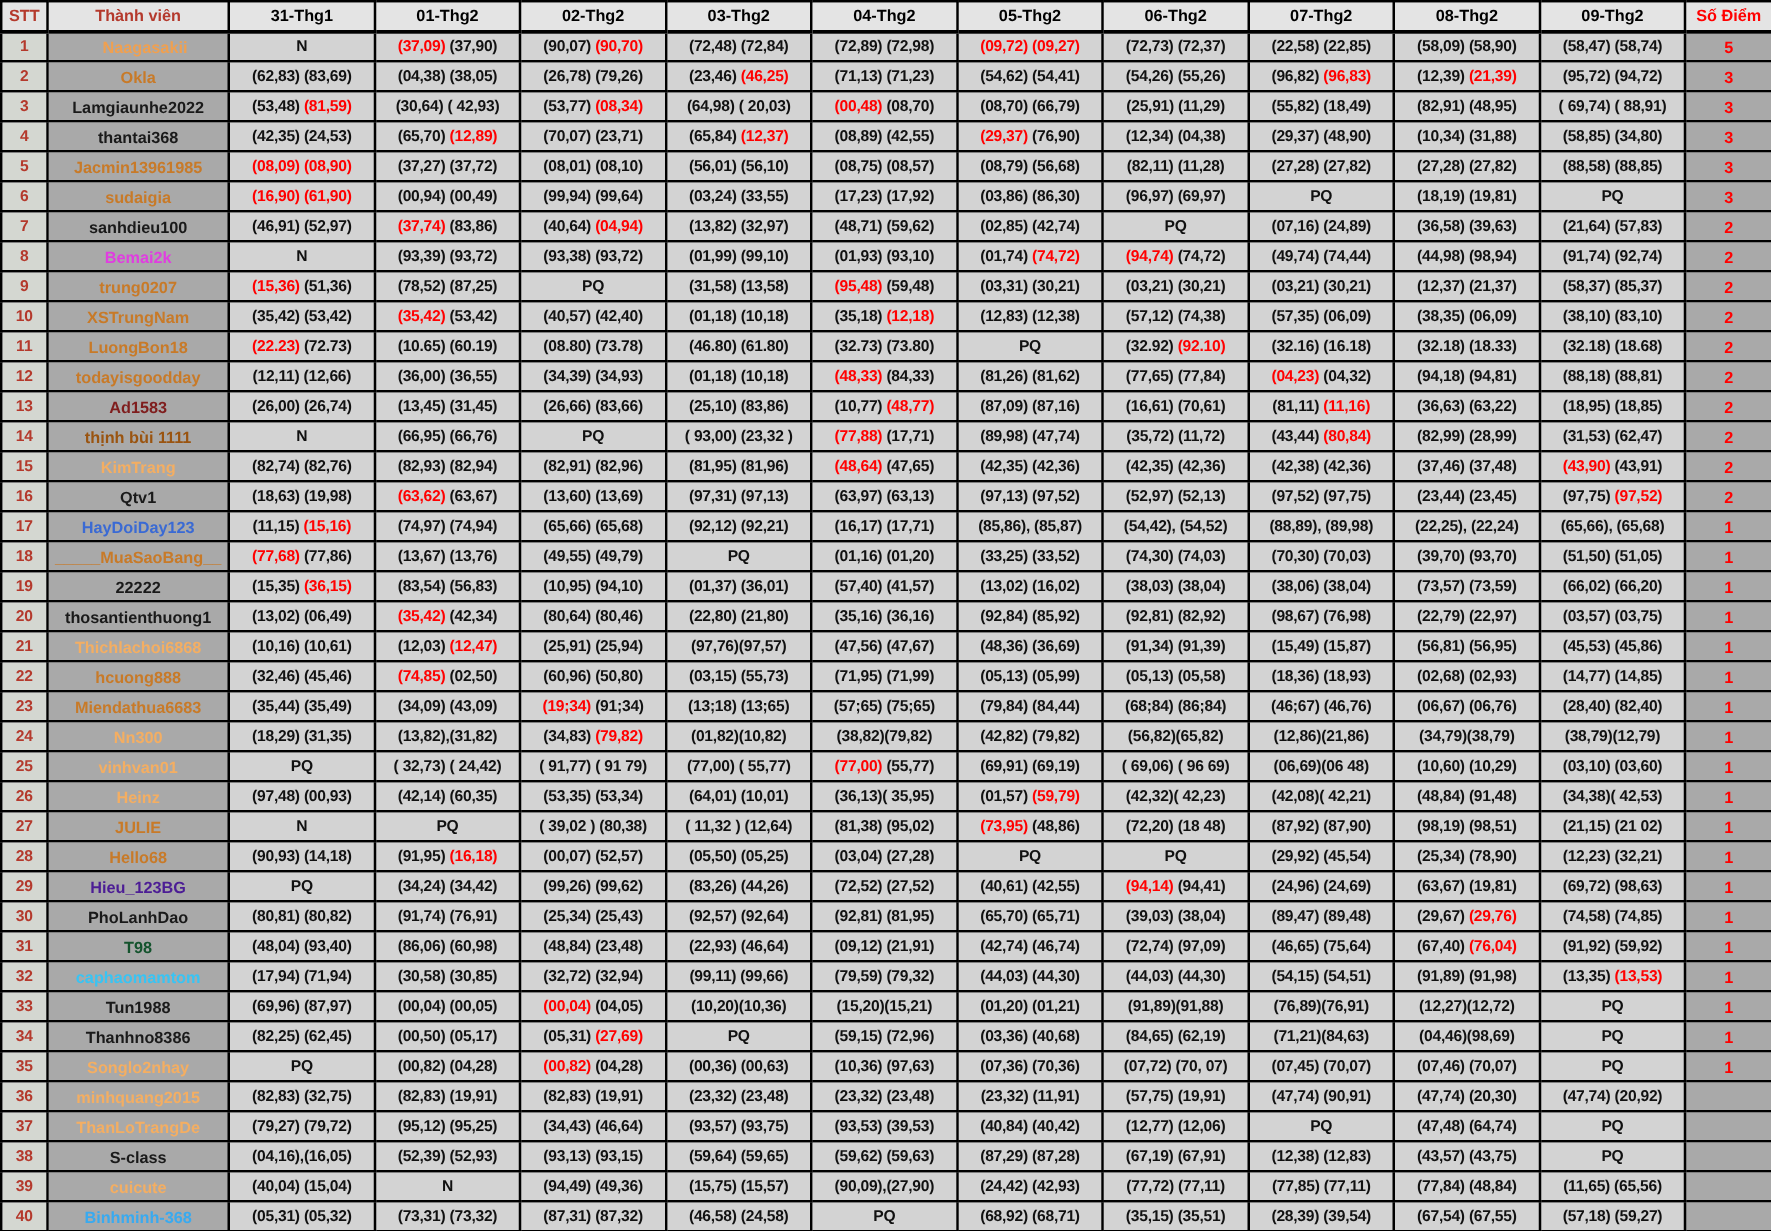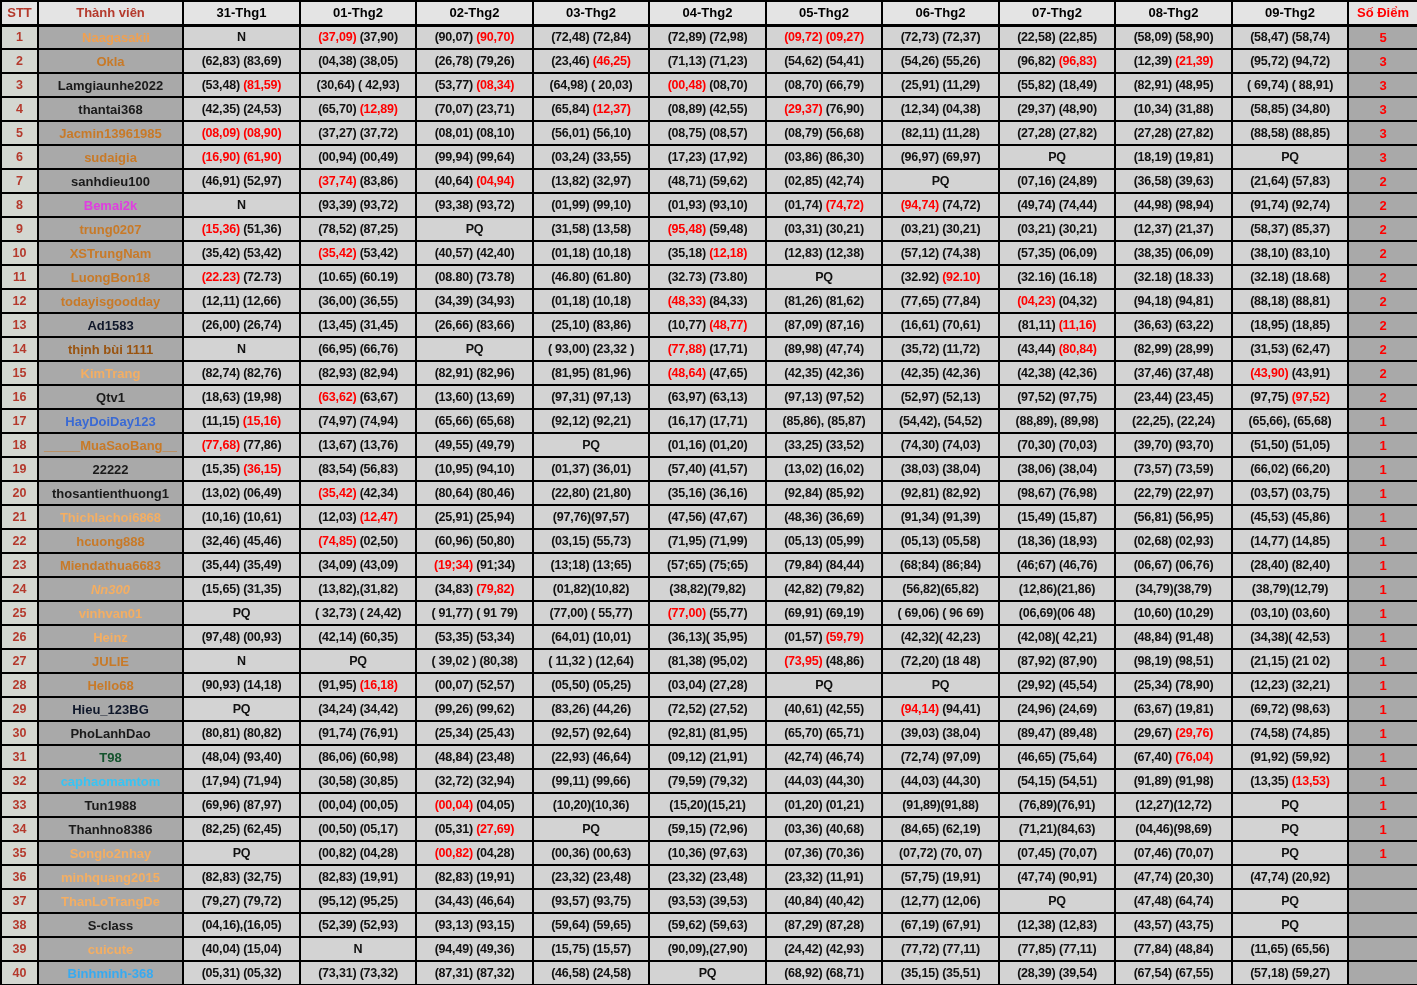--- a/index.html
+++ b/index.html
@@ -249,21 +249,21 @@
           <td class="val"><span class="r">(48,33)</span><span> (84,33)</span></td>
           <td class="val">(81,26) (81,62)</td>
           <td class="val">(77,65) (77,84)</td>
           <td class="val"><span class="r">(04,23)</span><span> (04,32)</span></td>
           <td class="val">(94,18) (94,81)</td>
           <td class="val">(88,18) (88,81)</td>
           <td class="score">2</td>
         </tr>
         <tr>
           <td class="stt">13</td>
-          <td class="name" style="color: #0f172a; margin-top: 12px;">Ad1583</td>
+          <td class="name" style="color: #7f1d1d; margin-top: 12px;">Ad1583</td>
           <td class="val">(26,00) (26,74)</td>
           <td class="val">(13,45) (31,45)</td>
           <td class="val">(26,66) (83,66)</td>
           <td class="val">(25,10) (83,86)</td>
           <td class="val"><span>(10,77) </span><span class="r">(48,77)</span></td>
           <td class="val">(87,09) (87,16)</td>
           <td class="val">(16,61) (70,61)</td>
           <td class="val"><span>(81,11) </span><span class="r">(11,16)</span></td>
           <td class="val">(36,63) (63,22)</td>
           <td class="val">(18,95) (18,85)</td>
@@ -414,22 +414,22 @@
           <td class="val">(57;65) (75;65)</td>
           <td class="val">(79,84) (84,44)</td>
           <td class="val">(68;84) (86;84)</td>
           <td class="val">(46;67) (46,76)</td>
           <td class="val">(06,67) (06,76)</td>
           <td class="val">(28,40) (82,40)</td>
           <td class="score">1</td>
         </tr>
         <tr>
           <td class="stt">24</td>
-          <td class="name" style="color: rgb(244, 174, 98); font-style: italic;">Nn300</td>
-          <td class="val">(15,65) (31,35)</td>
+          <td class="name" style="color: rgb(244, 174, 98);">Nn300</td>
+          <td class="val">(18,29) (31,35)</td>
           <td class="val">(13,82),(31,82)</td>
           <td class="val"><span>(34,83) </span><span class="r">(79,82)</span></td>
           <td class="val">(01,82)(10,82)</td>
           <td class="val">(38,82)(79,82)</td>
           <td class="val">(42,82) (79,82)</td>
           <td class="val">(56,82)(65,82)</td>
           <td class="val">(12,86)(21,86)</td>
           <td class="val">(34,79)(38,79)</td>
           <td class="val">(38,79)(12,79)</td>
           <td class="score">1</td>
@@ -489,21 +489,21 @@
           <td class="val">(03,04) (27,28)</td>
           <td class="val">PQ</td>
           <td class="val">PQ</td>
           <td class="val">(29,92) (45,54)</td>
           <td class="val">(25,34) (78,90)</td>
           <td class="val">(12,23) (32,21)</td>
           <td class="score">1</td>
         </tr>
         <tr>
           <td class="stt">29</td>
-          <td class="name" style="color: #0f172a;">Hieu_123BG</td>
+          <td class="name" style="color: #4c1d95;">Hieu_123BG</td>
           <td class="val">PQ</td>
           <td class="val">(34,24) (34,42)</td>
           <td class="val">(99,26) (99,62)</td>
           <td class="val">(83,26) (44,26)</td>
           <td class="val">(72,52) (27,52)</td>
           <td class="val">(40,61) (42,55)</td>
           <td class="val"><span class="r">(94,14)</span><span> (94,41)</span></td>
           <td class="val">(24,96) (24,69)</td>
           <td class="val">(63,67) (19,81)</td>
           <td class="val">(69,72) (98,63)</td>

